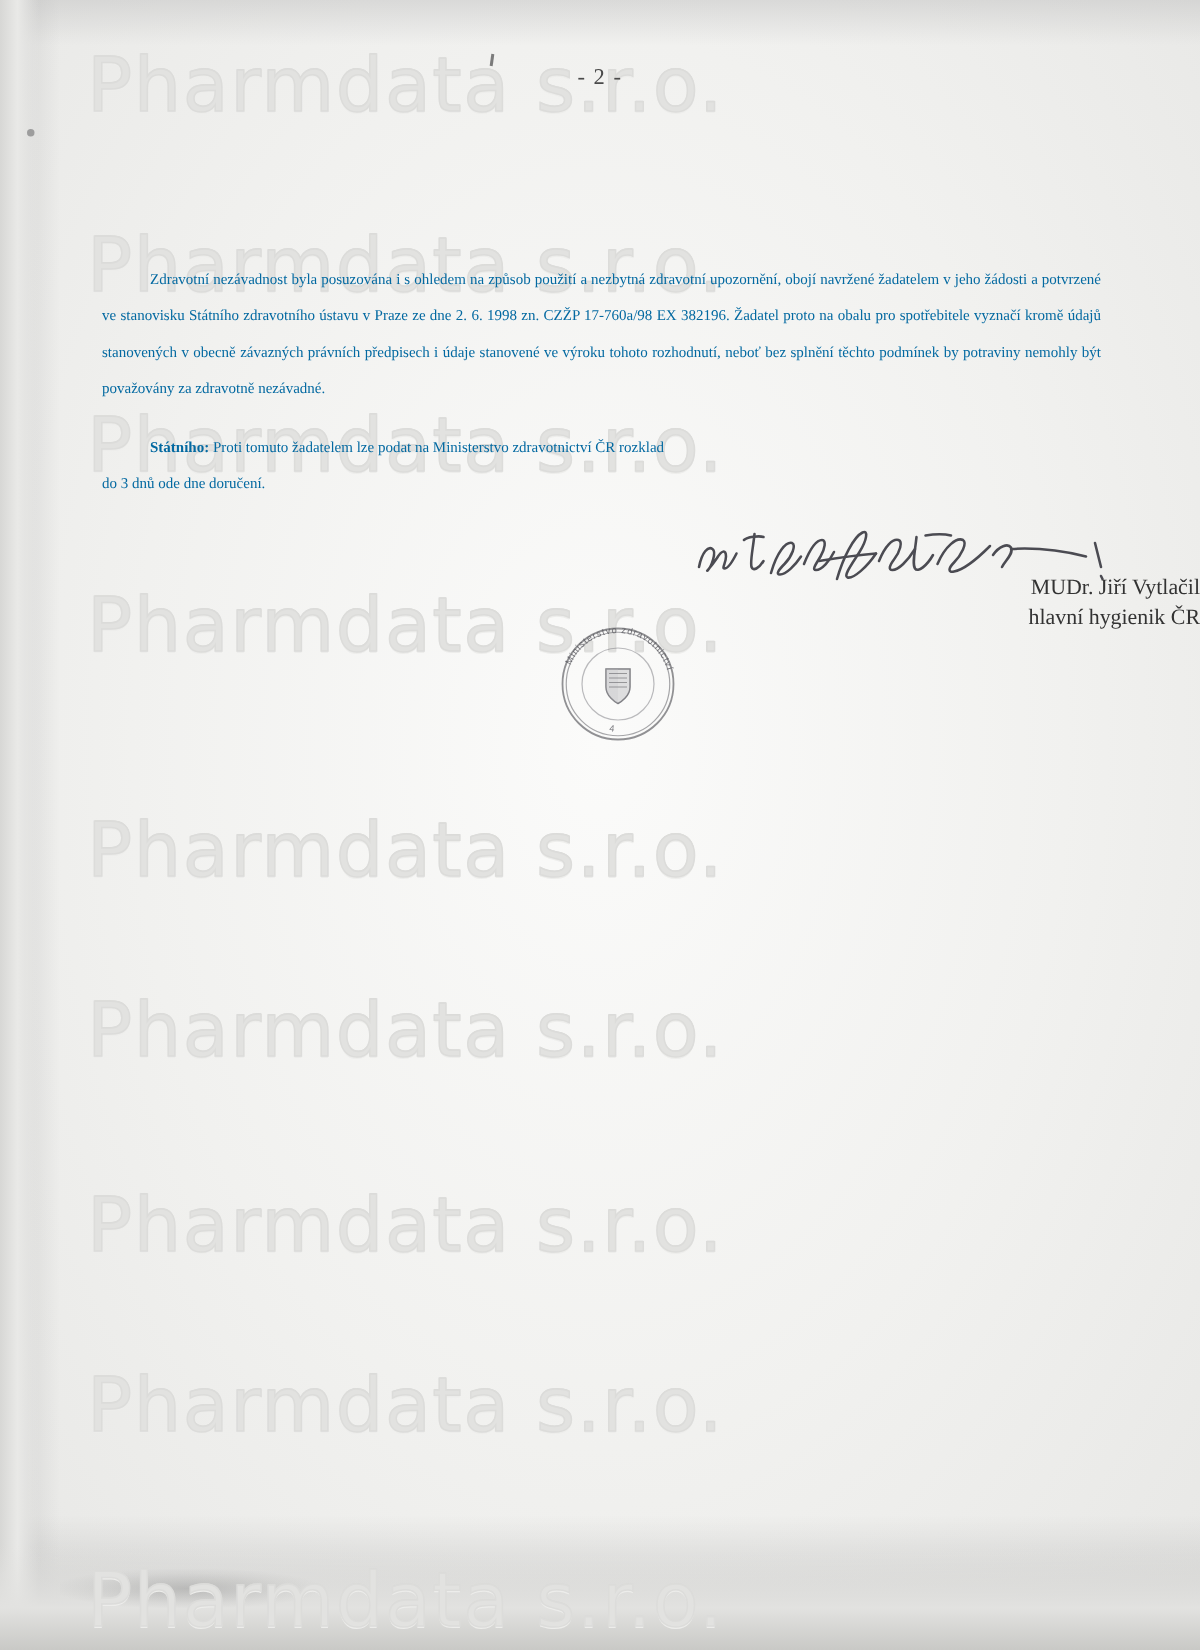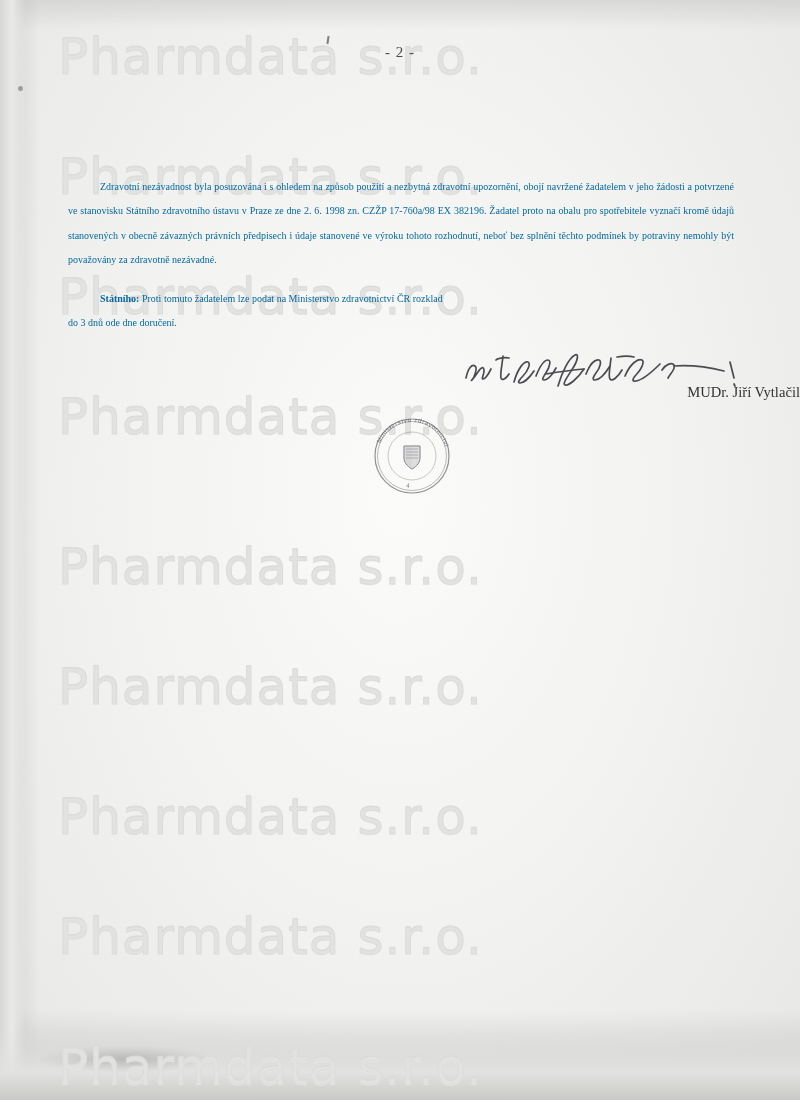--- a/index.html
+++ b/index.html
@@ -222,20 +222,21 @@
       <path d="M163,24 C168,12 176,6 180,8 C183,10 179,18 174,23 C170,27 170,30 174,29 C180,28 190,20 198,12"></path>
       <path d="M200,18 C204,12 210,10 212,13 C214,17 208,22 206,26"></path>
       <path d="M212,14 C228,13 246,15 262,19"></path>
       <path d="M268,10 L272,26"></path>
       <path d="M272,32 L273,34"></path>
     </g>
   </svg>
 
   <div class="sig-block">
     <div class="sig-name">MUDr. Jiří Vytlačil</div>
+    <div class="sig-title">hlavní hygienik ČR</div>
   </div>
 
   <svg class="stamp" viewBox="0 0 88 88">
     <defs>
       <path id="stampArcTop" d="M 10,44 A 34,34 0 0 1 78,44"></path>
       <path id="stampArcBot" d="M 12,44 A 32,32 0 0 0 76,44"></path>
     </defs>
     <circle cx="44" cy="44" r="37" fill="none" stroke="#6d6d72" stroke-width="1.2" opacity="0.75"></circle>
     <circle cx="44" cy="44" r="34.5" fill="none" stroke="#6d6d72" stroke-width="0.8" opacity="0.6"></circle>
     <circle cx="44" cy="44" r="24" fill="none" stroke="#7a7a80" stroke-width="0.8" opacity="0.5"></circle>

